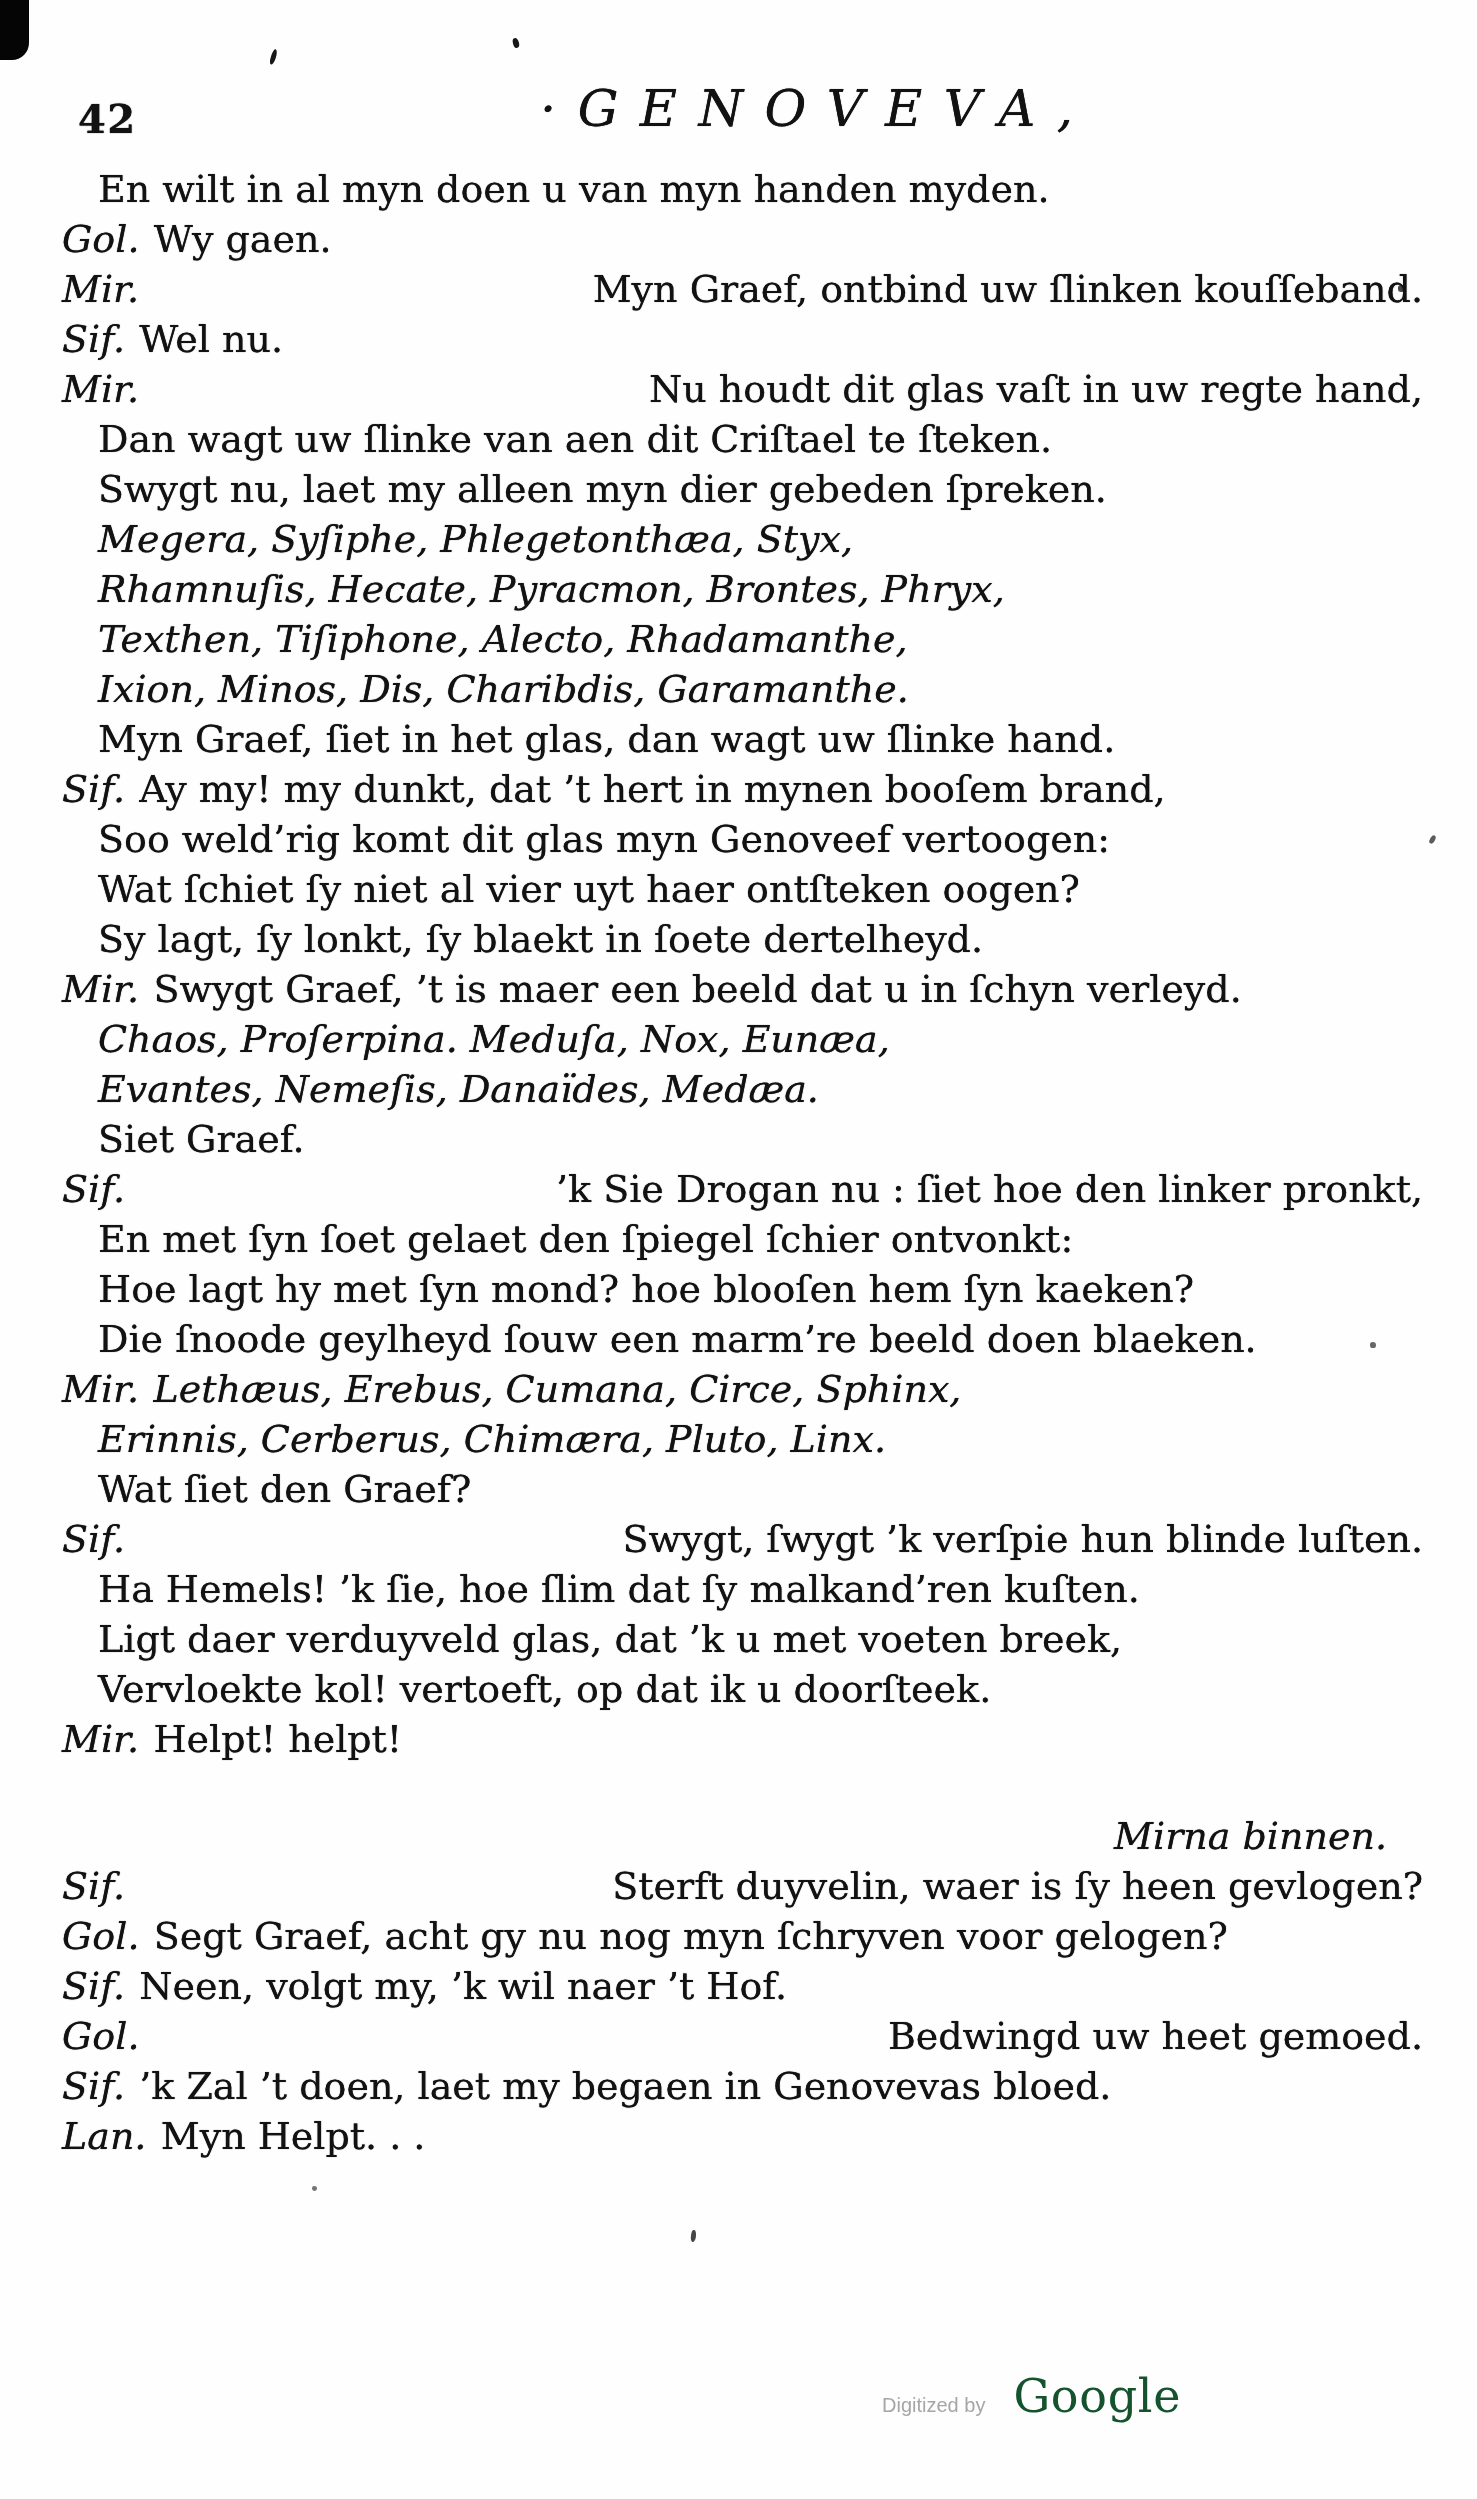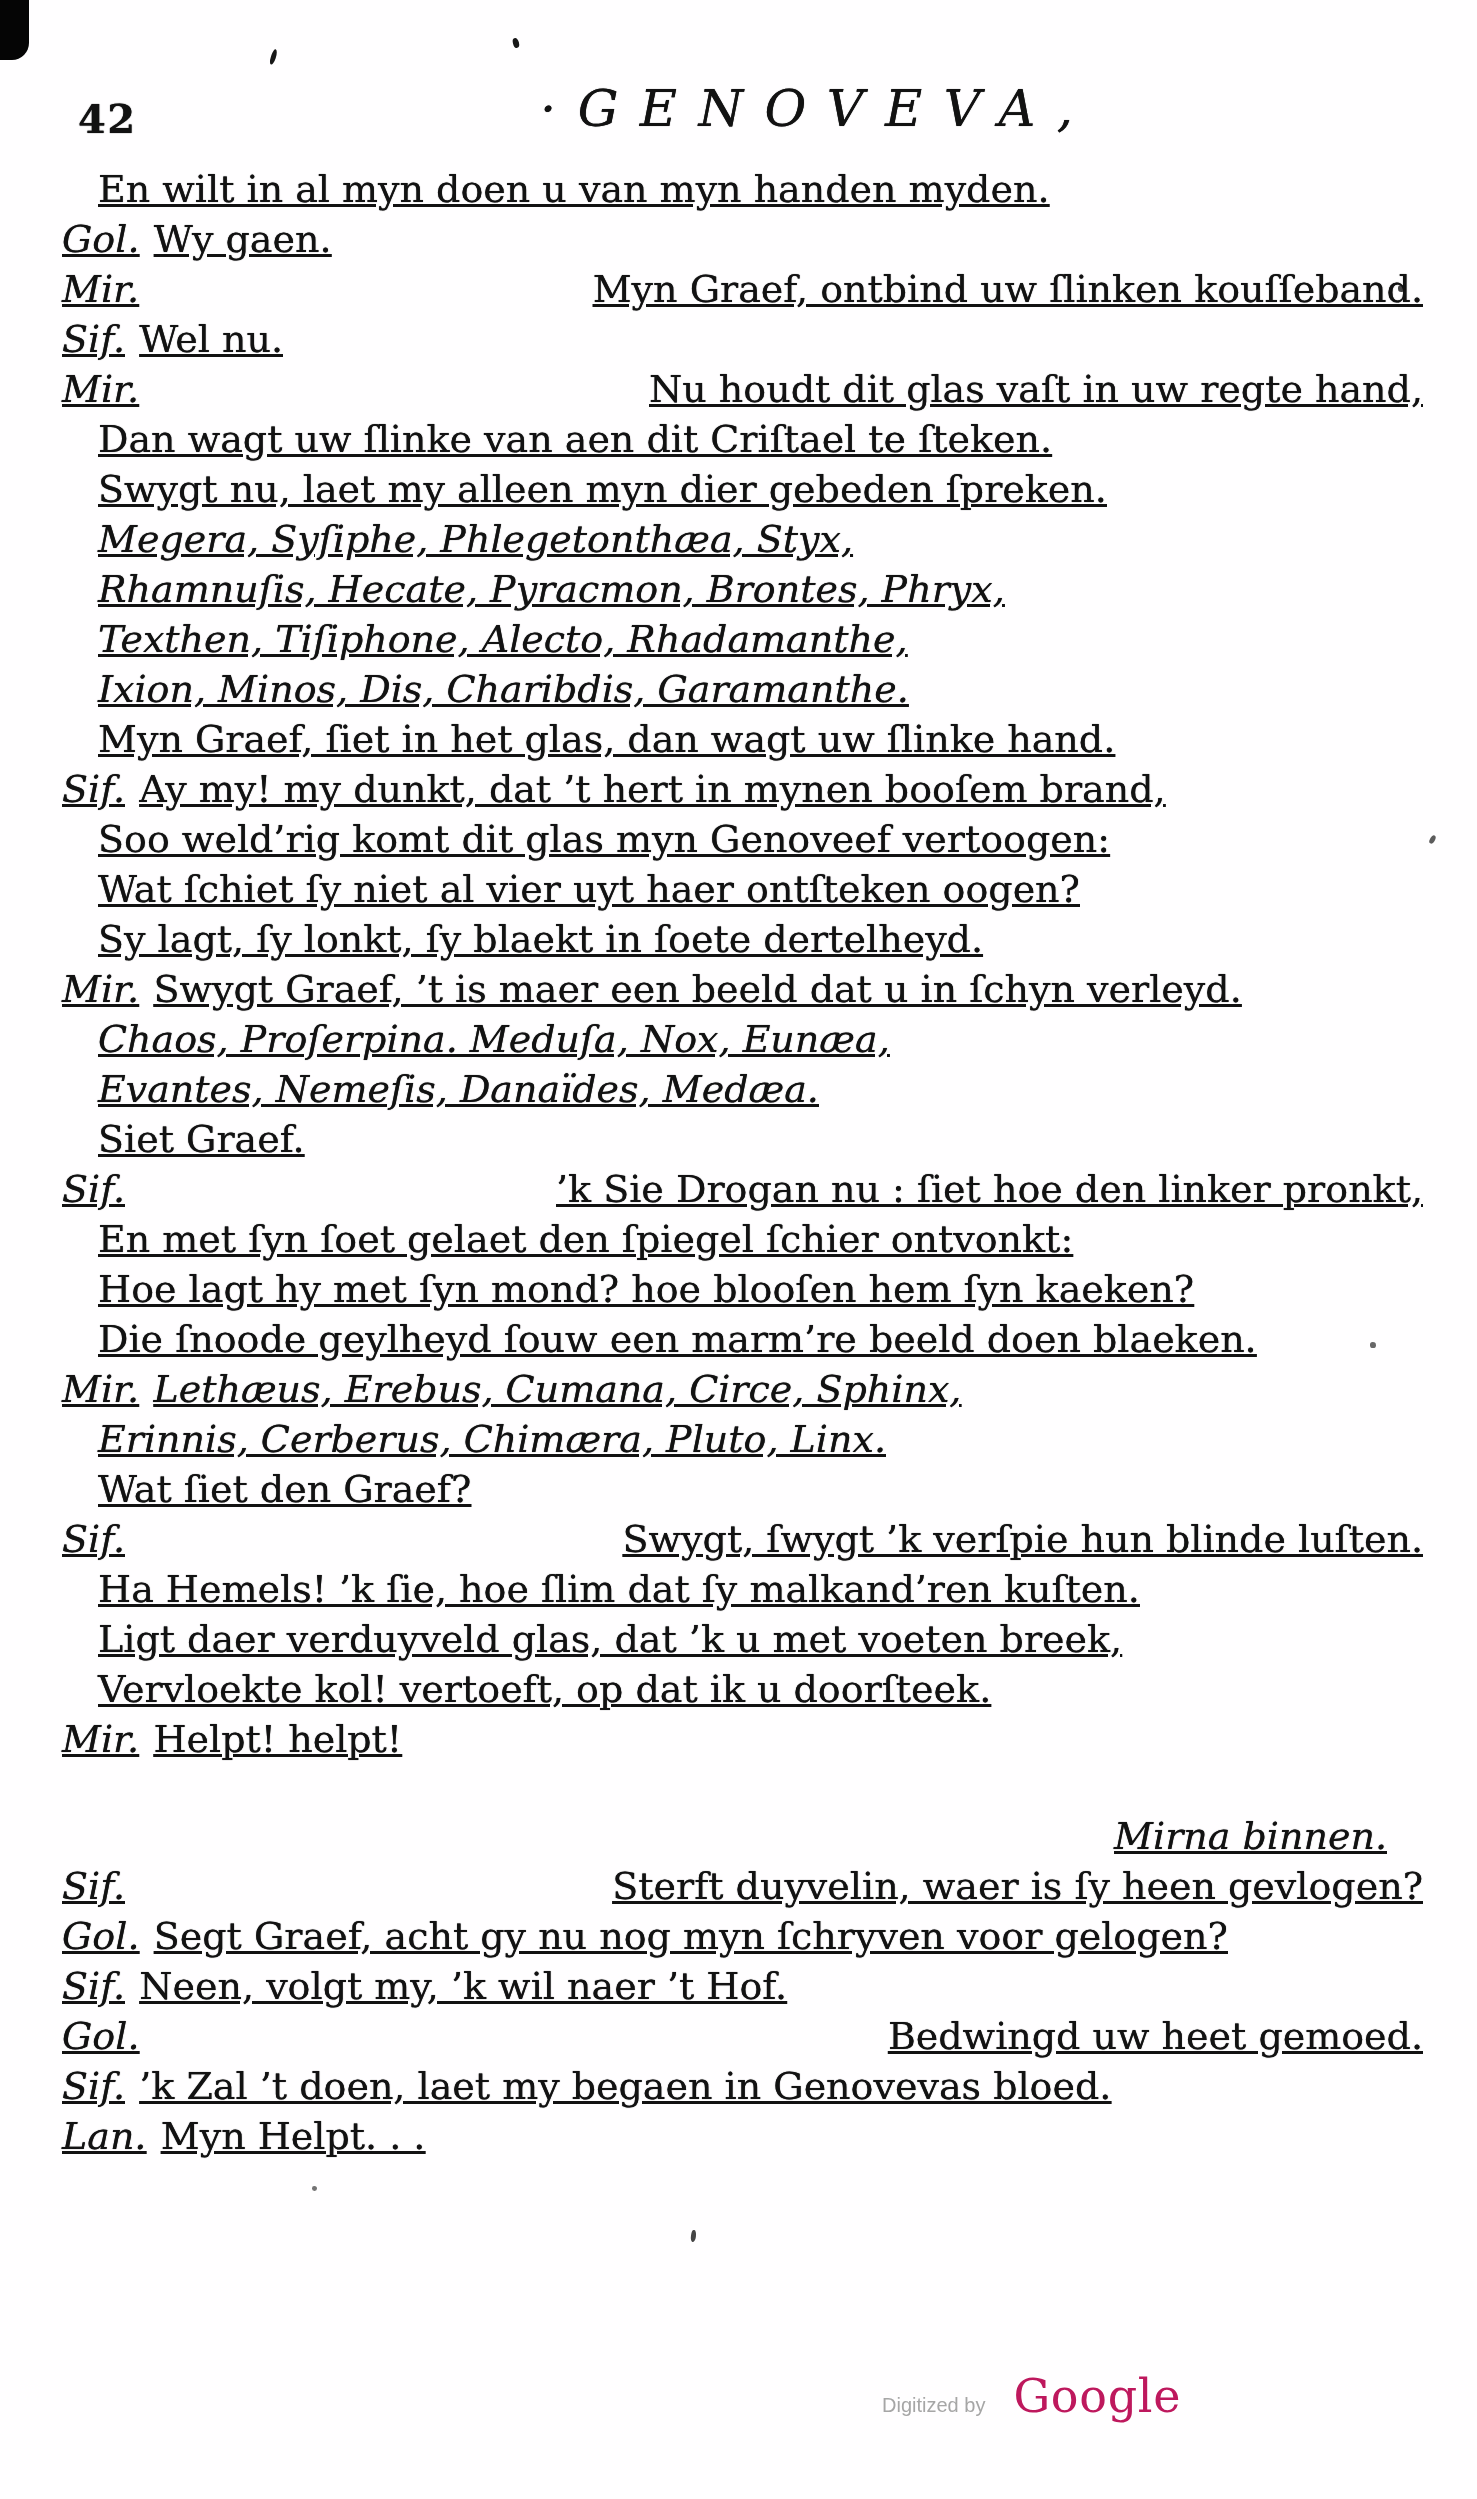--- a/index.html
+++ b/index.html
@@ -44,21 +44,20 @@
     width: 1361px;
     font-size: 38px;
     line-height: 50px;
     text-shadow: 0 0 0.8px #1a1a1a;
   }
   .line {
     display: flex;
     align-items: center;
     height: 50px;
     white-space: pre;
-    text-decoration: underline;
   }
   .line.verse { padding-left: 36px; }
   .line.split .content { margin-left: auto; }
   .line.stage {
     justify-content: flex-end;
     padding-right: 36px;
     margin-top: 47px;
   }
   .speaker {
     font-style: italic;
@@ -78,21 +77,21 @@
   }
   .watermark .prefix {
     font-family: "Liberation Sans", sans-serif;
     font-size: 20px;
     color: #a6a6a6;
   }
   .watermark .brand {
     font-family: "DejaVu Serif", serif;
     font-size: 46px;
     letter-spacing: 0.7px;
-    color: #be185d;
+    color: #14532d;
   }
   
   .corner-mark {
     position: absolute;
     left: 0; top: 0;
     width: 29px; height: 60px;
     background: #050505;
     border-bottom-right-radius: 17px;
   }
   .speck {

